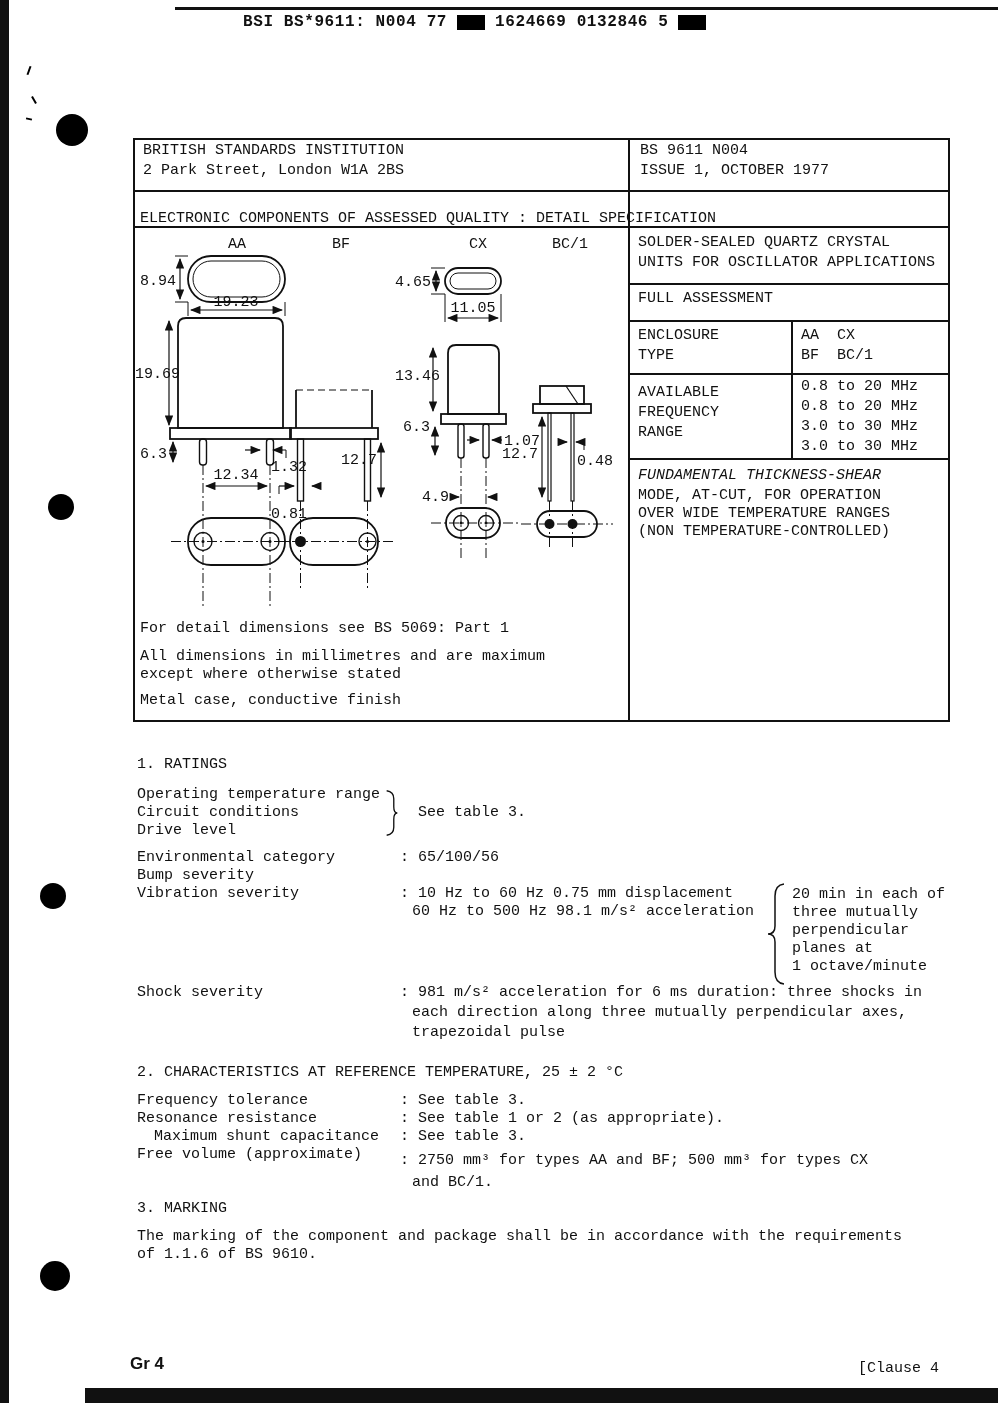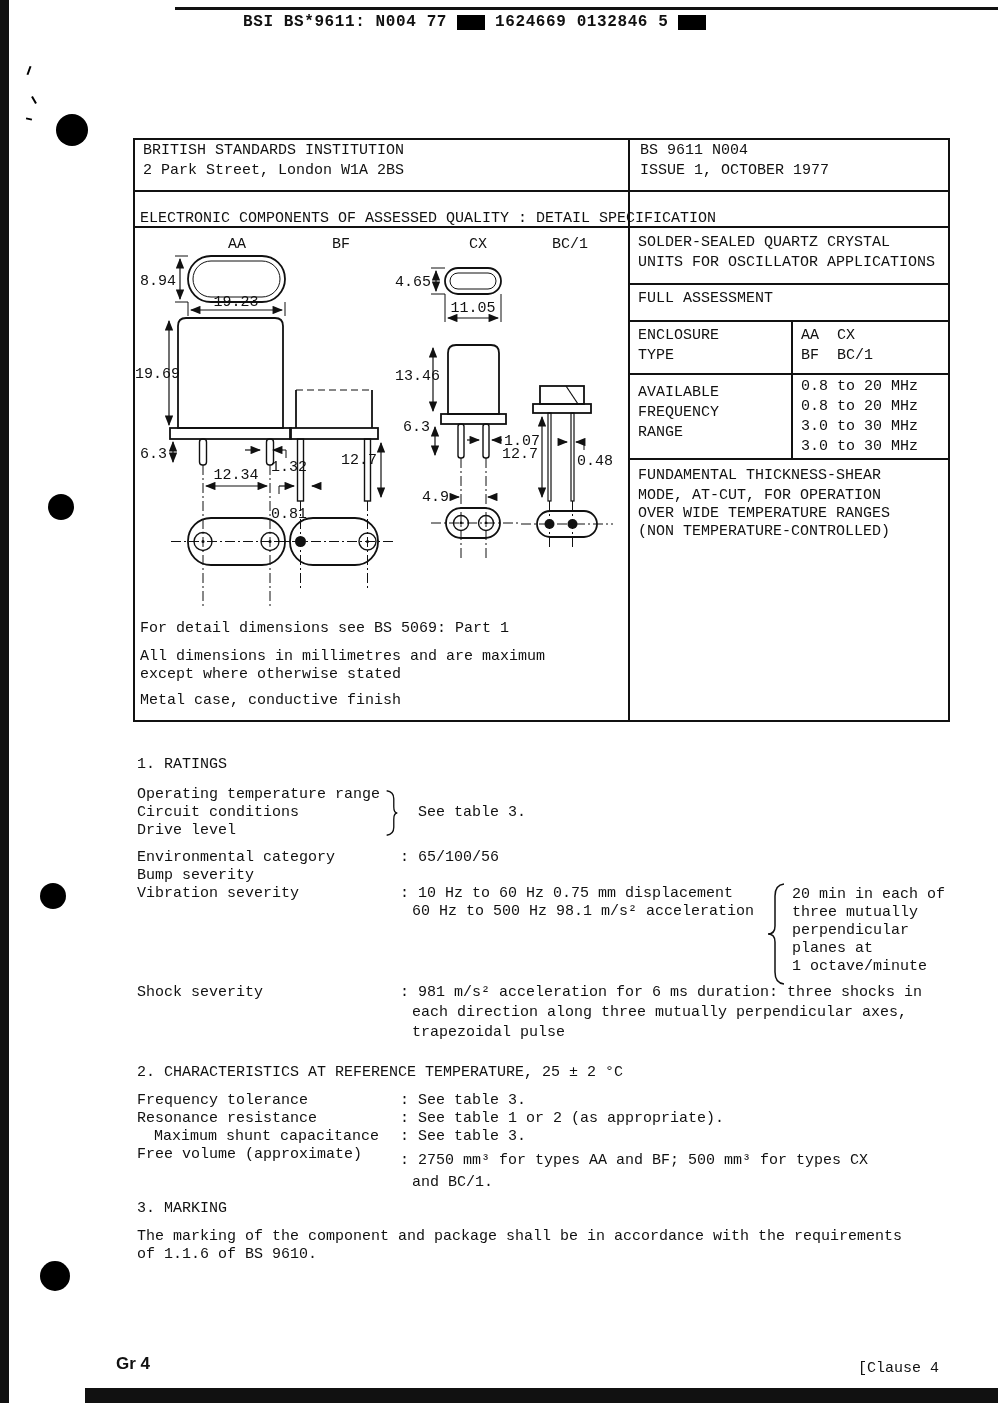--- a/index.html
+++ b/index.html
@@ -64,21 +64,21 @@
   <div class="t" style="left:638px;top:347px;">TYPE</div>
   <div class="t" style="left:801px;top:327px;">AA  CX</div>
   <div class="t" style="left:801px;top:347px;">BF  BC/1</div>
   <div class="t" style="left:638px;top:384px;">AVAILABLE</div>
   <div class="t" style="left:638px;top:404px;">FREQUENCY</div>
   <div class="t" style="left:638px;top:424px;">RANGE</div>
   <div class="t" style="left:801px;top:378px;">0.8 to 20 MHz</div>
   <div class="t" style="left:801px;top:398px;">0.8 to 20 MHz</div>
   <div class="t" style="left:801px;top:418px;">3.0 to 30 MHz</div>
   <div class="t" style="left:801px;top:438px;">3.0 to 30 MHz</div>
-  <div class="t" style="left:638px;top:467px;">FUNDAMENTAL THICKNESS-SHEAR</div>
+  <div class="t" style="left:638px;top:467px;font-style:italic;">FUNDAMENTAL THICKNESS-SHEAR</div>
   <div class="t" style="left:638px;top:487px;text-align:center;">MODE, AT-CUT, FOR OPERATION</div>
   <div class="t" style="left:638px;top:505px;">OVER WIDE TEMPERATURE RANGES</div>
   <div class="t" style="left:638px;top:523px;">(NON TEMPERATURE-CONTROLLED)</div>
 
   <svg viewBox="0 0 495 390" style="position:absolute;left:133px;top:228px;width:495px;height:390px;" fill="none" stroke="#111" stroke-width="1.8">
     <defs>
       <marker id="ar" viewBox="0 0 10 8" refX="9" refY="4" markerWidth="9" markerHeight="7" orient="auto-start-reverse">
         <path d="M0,0 L10,4 L0,8 Z" fill="#111" stroke="none"></path>
       </marker>
     </defs>
@@ -242,16 +242,16 @@
   <div class="t" style="left:137px;top:1128px;padding-left:17px;">Maximum shunt capacitance</div>
   <div class="t" style="left:400px;top:1128px;">: See table 3.</div>
   <div class="t" style="left:137px;top:1146px;">Free volume (approximate)</div>
   <div class="t" style="left:400px;top:1152px;">: 2750 mm³ for types AA and BF; 500 mm³ for types CX</div>
   <div class="t" style="left:412px;top:1174px;">and BC/1.</div>
 
   <div class="t" style="left:137px;top:1200px;">3. MARKING</div>
   <div class="t" style="left:137px;top:1228px;">The marking of the component and package shall be in accordance with the requirements</div>
   <div class="t" style="left:137px;top:1246px;">of 1.1.6 of BS 9610.</div>
 
-  <div class="footGr" style="left:116px;top:1354px;">Gr 4</div>
+  <div class="footGr" style="left:130px;top:1354px;">Gr 4</div>
   <div class="t" style="left:858px;top:1360px;">[Clause 4</div>
 
 </div>
 
 </body></html>

